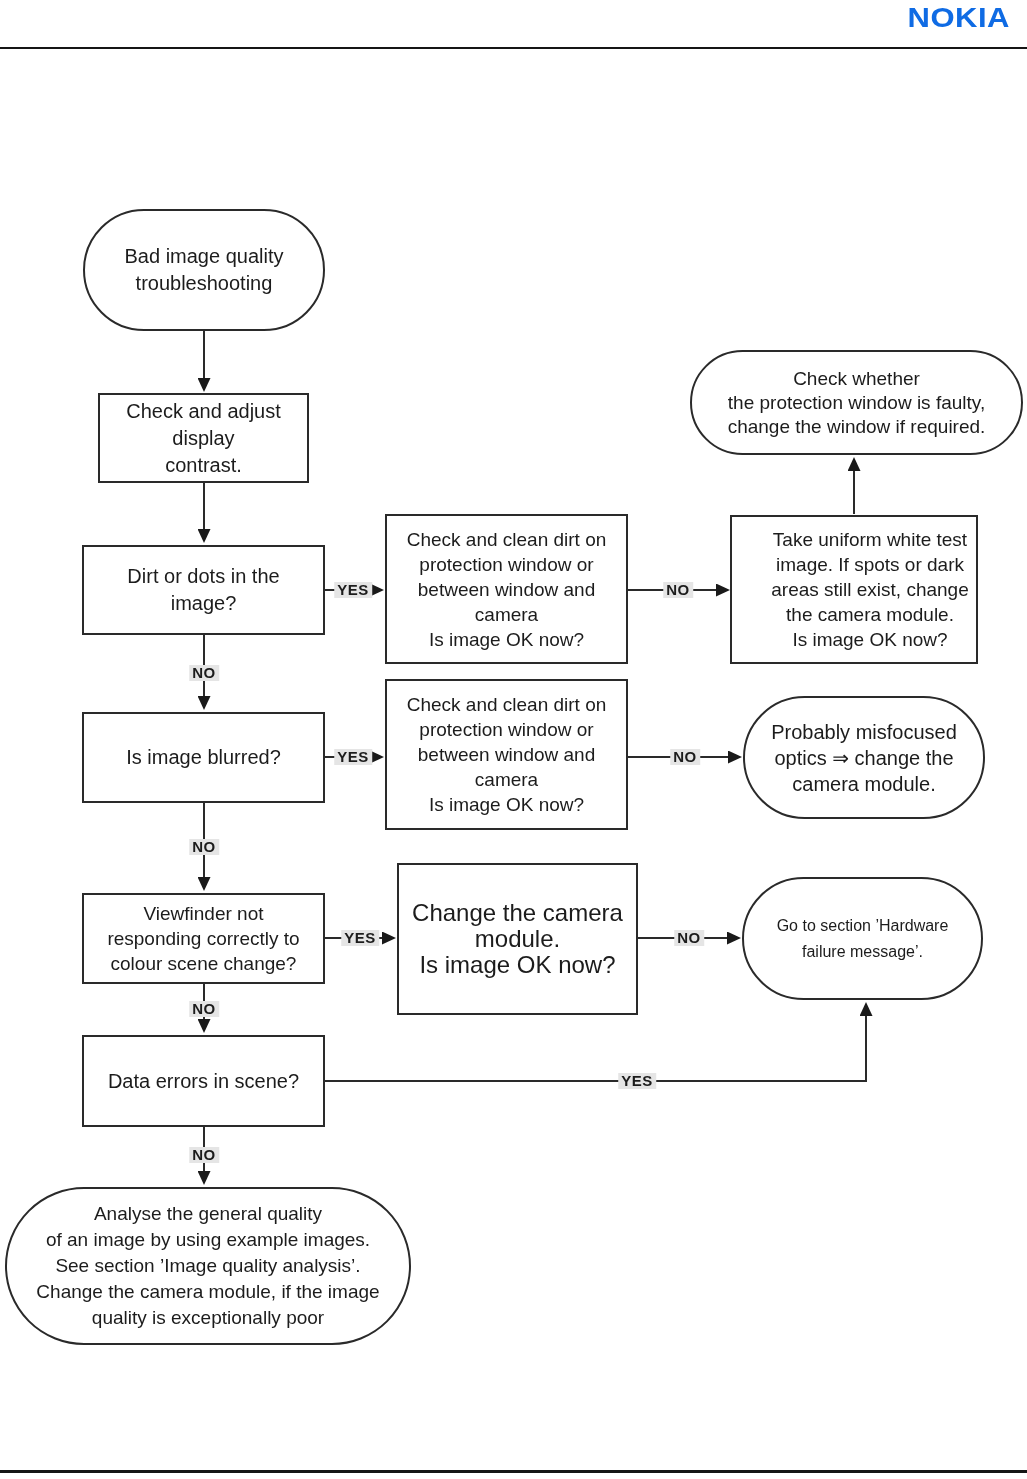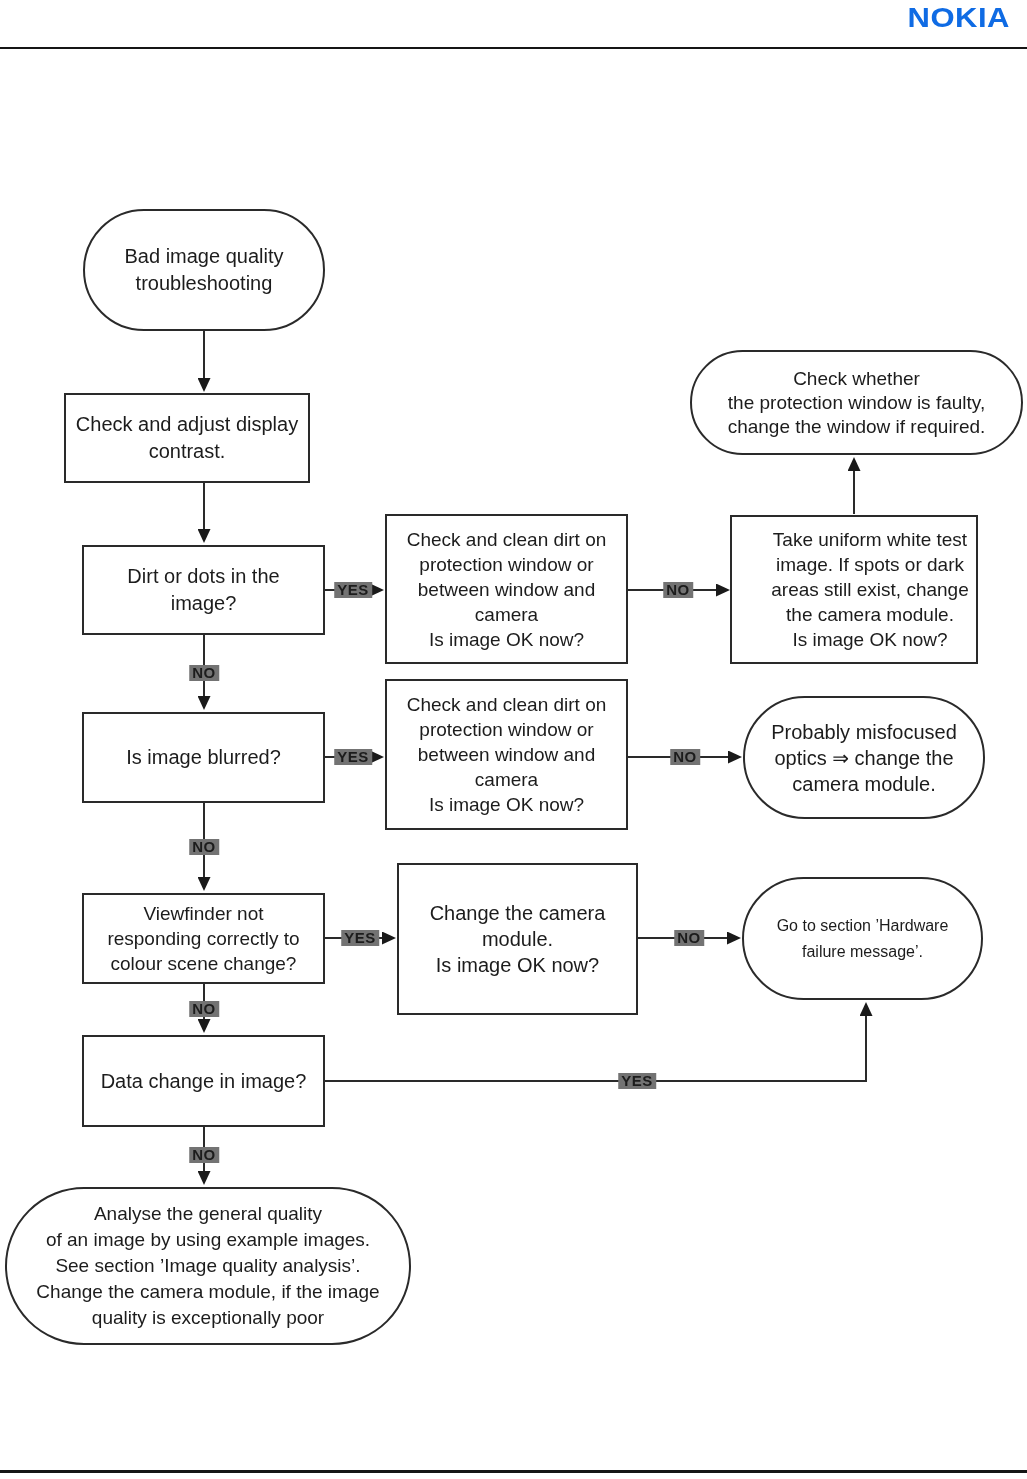--- a/index.html
+++ b/index.html
@@ -37,21 +37,21 @@
     font-weight:400;
     font-size:19px;
     line-height:25px;
     color:#1c1c1c;
     padding:4px 6px;
   }
   .oval{border-radius:999px;}
   .edge-label{
     position:absolute;
     transform:translate(-50%,-50%);
-    background:#737373;
+    background:#e5e5e5;
     padding:0 3px;
     font-weight:700;
     font-size:15px;
     color:#1c1c1c;
     letter-spacing:0.5px;
     line-height:16px;
   }
 </style>
 </head>
 <body>
@@ -83,21 +83,21 @@
       <path d="M638,938 L739,938" marker-end="url(#arrow)"></path>
       <path d="M325,1081 L866,1081 L866,1004" marker-end="url(#arrow)"></path>
       <path d="M204,1127 L204,1183" marker-end="url(#arrow)"></path>
     </g>
   </svg>
 
   <div class="node oval" style="left:83px;top:209px;width:242px;height:122px;font-size:20px;line-height:27px;">
     <span>Bad image quality<br>troubleshooting</span>
   </div>
 
-  <div class="node" style="left:64px;top:393px;width:246px;height:90px;font-size:20px;line-height:27px;">
+  <div class="node" style="left:98px;top:393px;width:211px;height:90px;font-size:20px;line-height:27px;">
     <span>Check and adjust display<br>contrast.</span>
   </div>
 
   <div class="node" style="left:82px;top:545px;width:243px;height:90px;font-size:20px;line-height:27px;">
     <span>Dirt or dots in the<br>image?</span>
   </div>
 
   <div class="node" style="left:385px;top:514px;width:243px;height:150px;">
     <span>Check and clean dirt on<br>protection window or<br>between window and<br>camera<br>Is image OK now?</span>
   </div>
@@ -119,30 +119,30 @@
   </div>
 
   <div class="node oval" style="left:743px;top:696px;width:242px;height:123px;font-size:20px;line-height:26px;">
     <span>Probably misfocused<br>optics ⇒ change the<br>camera module.</span>
   </div>
 
   <div class="node" style="left:82px;top:893px;width:243px;height:91px;">
     <span>Viewfinder not<br>responding correctly to<br>colour scene change?</span>
   </div>
 
-  <div class="node" style="left:397px;top:863px;width:241px;height:152px;font-size:20px;line-height:26px;">
+  <div class="node" style="left:397px;top:863px;width:241px;height:152px;font-size:24px;line-height:26px;">
     <span>Change the camera<br>module.<br>Is image OK now?</span>
   </div>
 
   <div class="node oval" style="left:742px;top:877px;width:241px;height:123px;font-size:16px;line-height:26px;">
     <span>Go to section ’Hardware<br>failure message’.</span>
   </div>
 
   <div class="node" style="left:82px;top:1035px;width:243px;height:92px;font-size:20px;">
-    <span>Data change in image?</span>
+    <span>Data errors in scene?</span>
   </div>
 
   <div class="node oval" style="left:5px;top:1187px;width:406px;height:158px;line-height:26px;">
     <span>Analyse the general quality<br>of an image by using example images.<br>See section ’Image quality analysis’.<br>Change the camera module, if the image<br>quality is exceptionally poor</span>
   </div>
 
   <span class="edge-label" style="left:353px;top:590px;">YES</span>
   <span class="edge-label" style="left:204px;top:673px;">NO</span>
   <span class="edge-label" style="left:678px;top:590px;">NO</span>
   <span class="edge-label" style="left:353px;top:757px;">YES</span>

